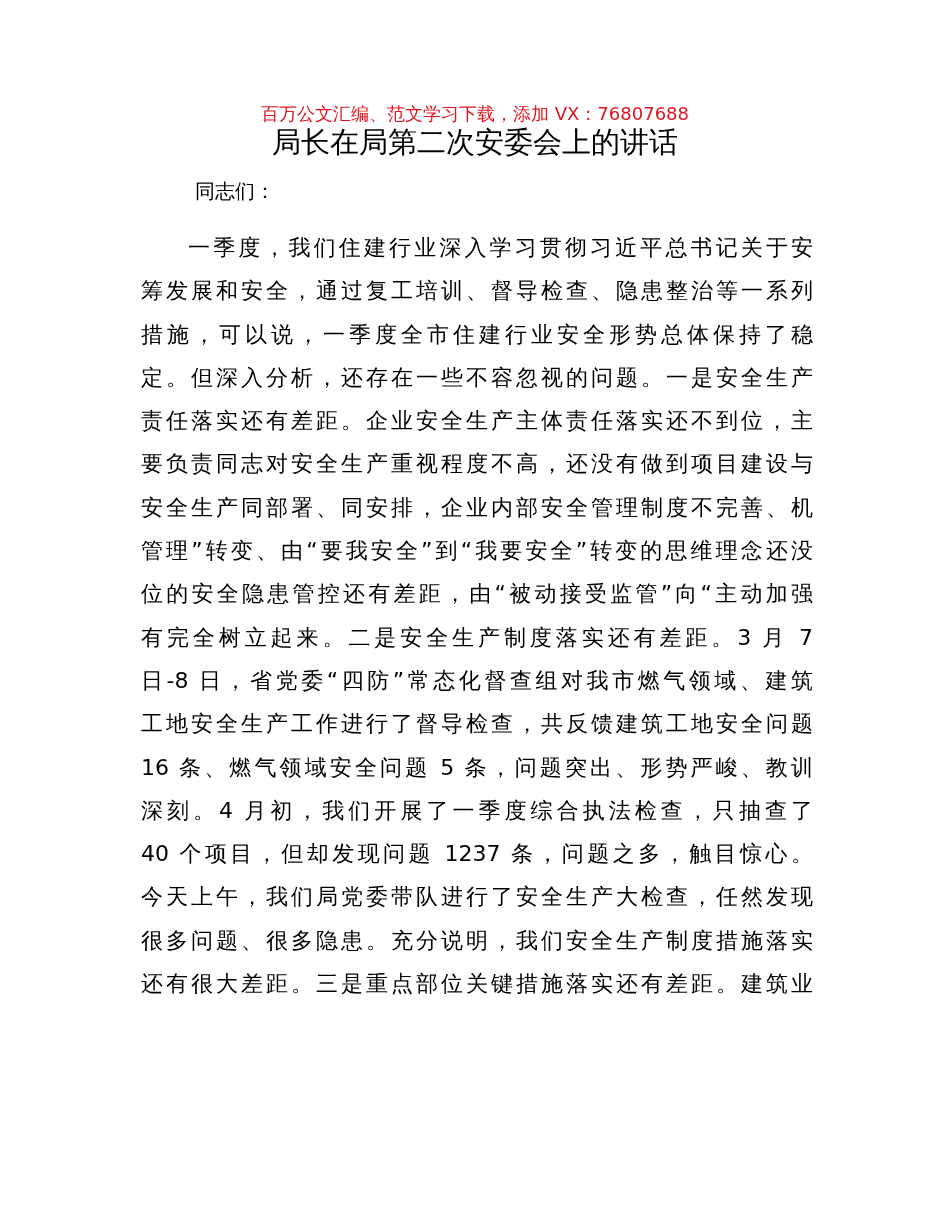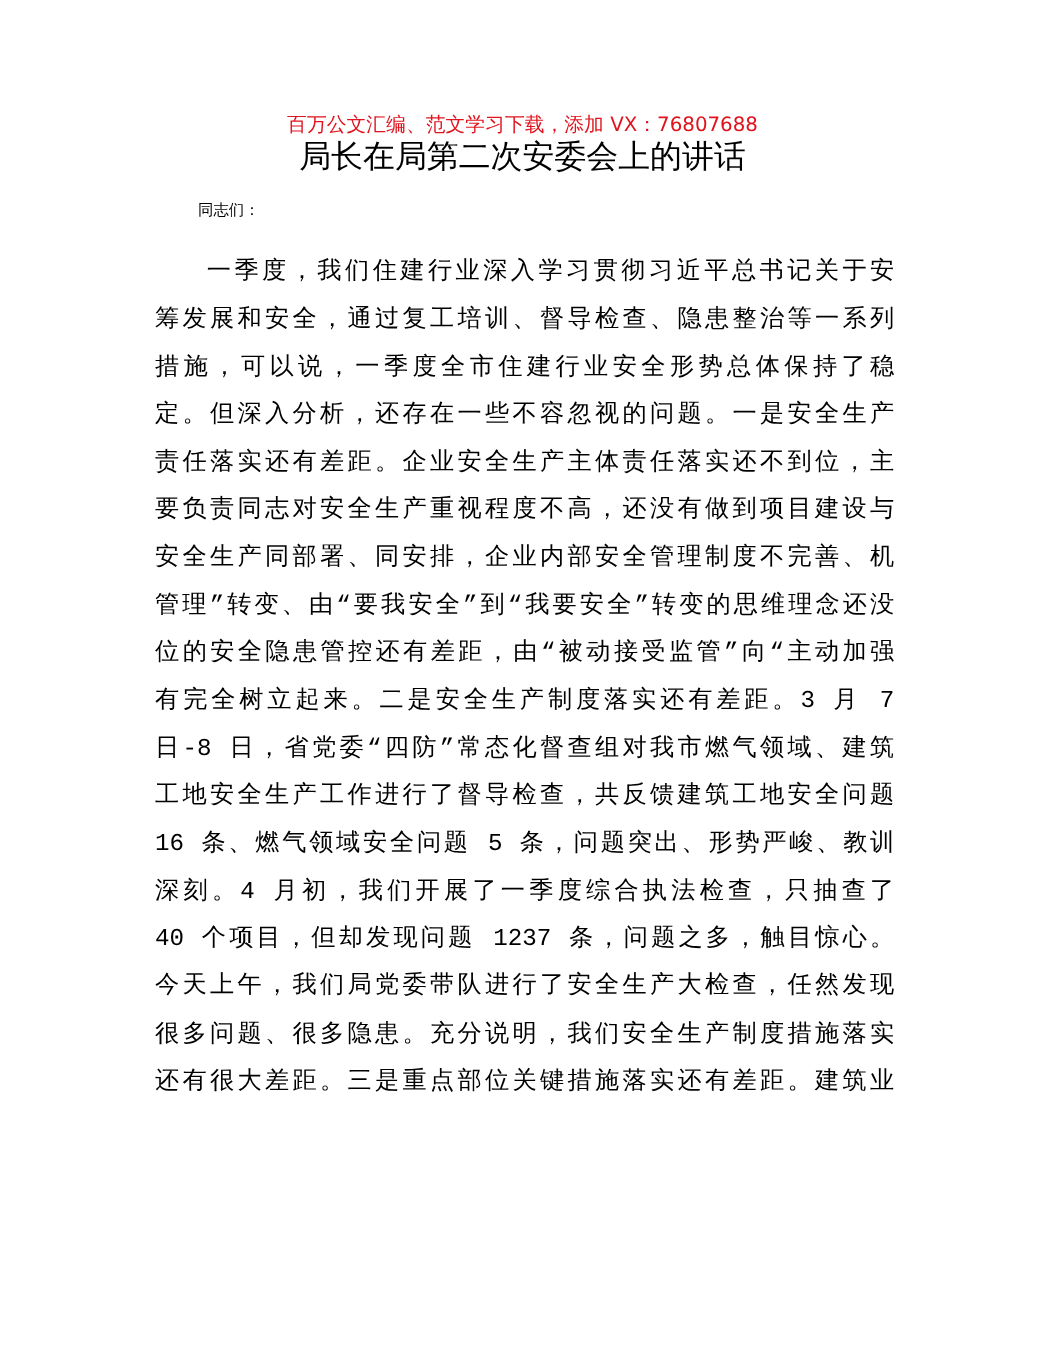--- a/index.html
+++ b/index.html
@@ -34,39 +34,38 @@
       width: 950px;
       text-align: center;
       font-size: 29px;
       line-height: 44px;
       color: #000;
       letter-spacing: 0px;
     }
     .salutation {
       position: absolute;
       top: 173px;
-      left: 180px;
-      font-size: 14px;
+      left: 195px;
+      font-size: 20px;
       line-height: 36px;
     }
     .body-text {
       position: absolute;
       top: 226px;
       left: 141px;
       width: 672px;
       font-size: 22px;
       line-height: 43.3px;
     }
     .line {
       display: block;
       white-space: nowrap;
       text-align: justify;
       text-align-last: justify;
       height: 43.3px;
-      font-family: Liberation Mono, monospace;
     }
     .line.first {
       padding-left: 47px;
     }
   </style>
 </head>
 <body>
 
 <div class="watermark">百万公文汇编、范文学习下载，添加 VX：76807688</div>
 

